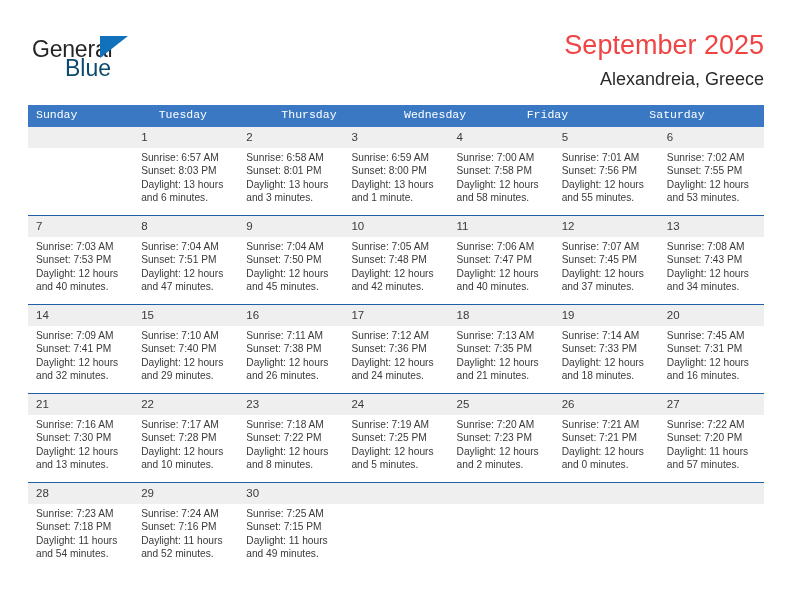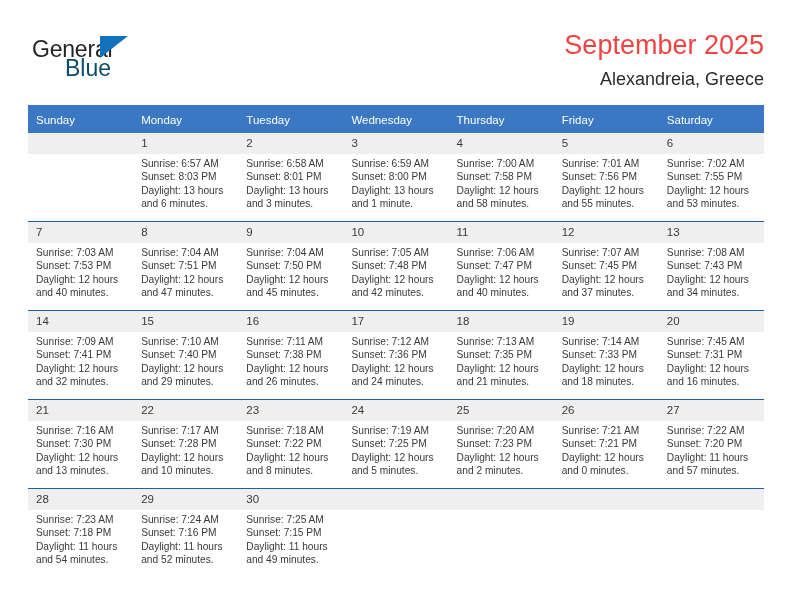--- a/index.html
+++ b/index.html
@@ -90,25 +90,26 @@
     top: 105px;
     width: 736px;
   }
   .weekhead {
     display: flex;
     background: #3b78c3;
   }
   .weekhead .dow {
     flex: 1 1 0;
     box-sizing: border-box;
-    padding: 8px 0 5px 8px;
+    padding: 2px 0 5px 8px;
     color: #ffffff;
     font-size: 11.5px;
     line-height: 15px;
     white-space: nowrap;
+    font-family: Liberation Mono, monospace;
   }
   .week {
     display: flex;
     border-top: 1px solid #1f5fa8;
   }
   .week:first-of-type {
     border-top: none;
   }
   .cell {
     flex: 1 1 0;
@@ -156,24 +157,23 @@
     <div class="title-wrap">
       <div class="cal-title">September 2025</div>
       <div class="cal-sub">Alexandreia, Greece</div>
     </div>
 
   </div>
 
   <div class="calendar">
     <div class="weekhead" id="weekhead">
         <div class="dow">Sunday</div>
-        <div class="dow">Monday</div>
         <div class="dow">Tuesday</div>
+        <div class="dow">Thursday</div>
         <div class="dow">Wednesday</div>
-        <div class="dow">Thursday</div>
         <div class="dow">Friday</div>
         <div class="dow">Saturday</div>
       </div>
     <div id="weeks-container">
         <div class="week">
           <div class="cell empty">
             <div class="daynum"></div>
             <div class="info">
               <div></div>
               <div></div>

